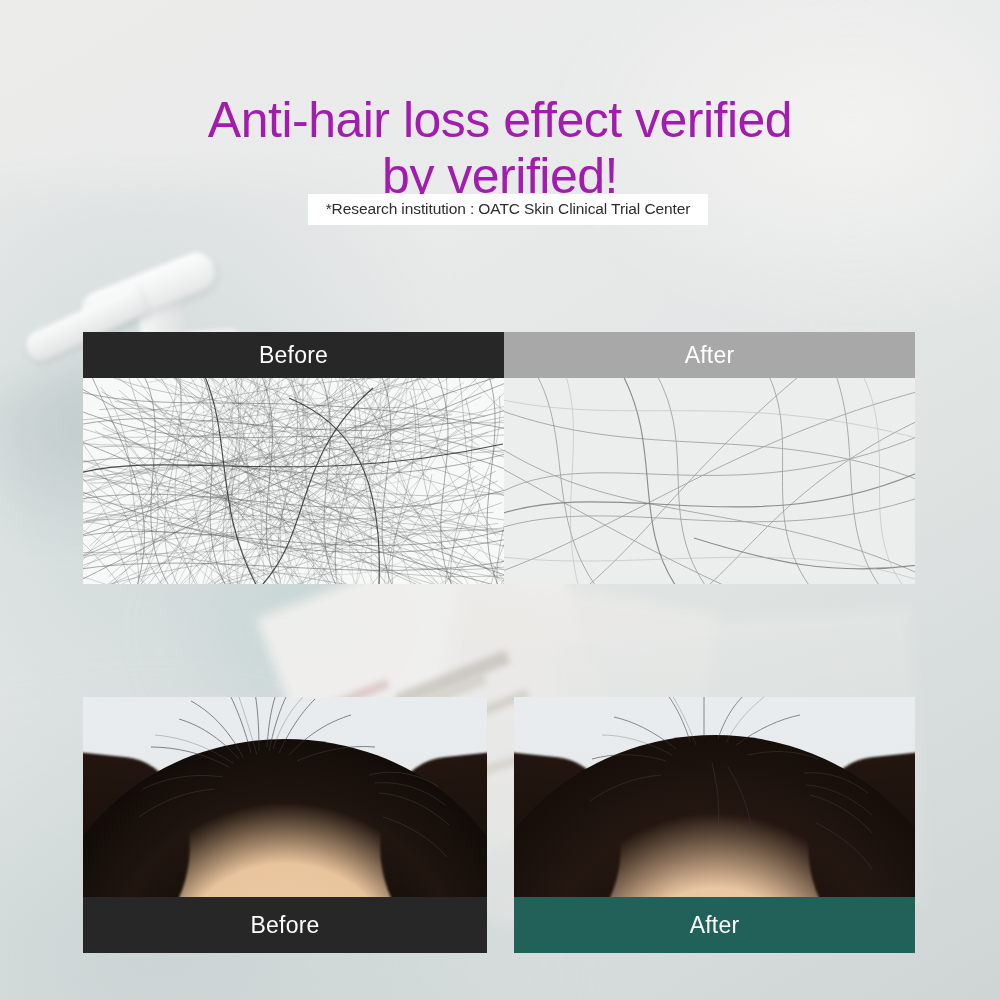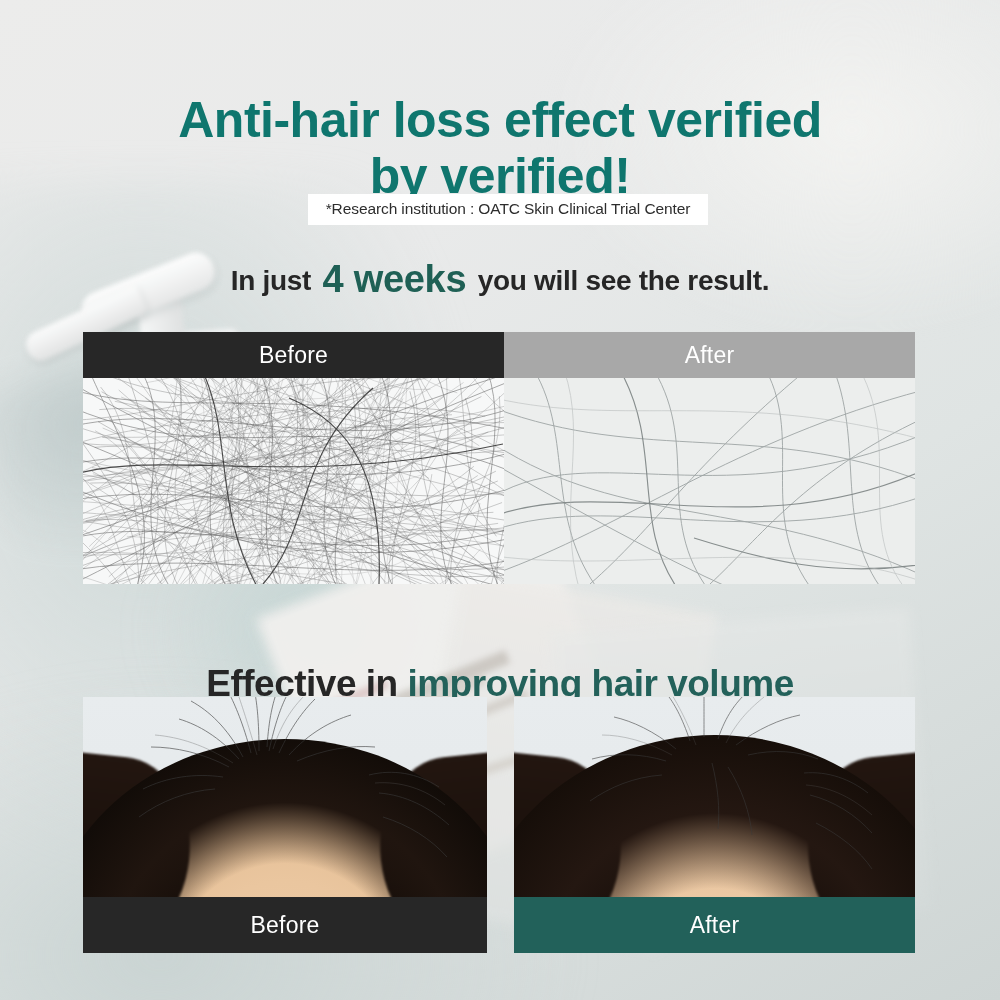--- a/index.html
+++ b/index.html
@@ -52,21 +52,21 @@
   .pump .neck{position:absolute;left:120px;top:50px;width:44px;height:78px;border-radius:6px;
     background:linear-gradient(90deg,#f7f8f8,#dfe1e1);transform:rotate(-6deg);}
   .pump .collar{position:absolute;left:108px;top:96px;width:112px;height:54px;border-radius:8px;
     background:linear-gradient(180deg,#f4f5f5,#d9dcdc);transform:rotate(-4deg);}
   .pump .shadow{position:absolute;left:-30px;top:120px;width:260px;height:190px;
     background:radial-gradient(ellipse at 40% 30%, rgba(186,198,198,.75) 0%, rgba(186,198,198,0) 68%);
     filter:blur(16px);transform:rotate(-18deg);}
 
   
   .headline{position:absolute;left:0;right:0;top:58px;text-align:center;
-    color:#0f766e;font-weight:700;font-size:50px;line-height:1.12;letter-spacing:-.5px;}
+    color:#a21caf;font-weight:400;font-size:50px;line-height:1.12;letter-spacing:-.5px;}
   .headline .l2{display:block;}
 
   .caption-wrap{position:absolute;left:0;right:0;top:194px;text-align:center;margin-left:16px;}
   .caption{display:inline-block;background:#ffffff;color:#2d2d2d;
     font-size:15.5px;padding:6px 18px 7px;letter-spacing:-.1px;}
 
   .subline{position:absolute;left:0;right:0;top:258px;text-align:center;
     font-size:28px;color:#262626;font-weight:600;letter-spacing:-.3px;white-space:nowrap;}
   .subline .hl{color:#1f6055;font-weight:700;font-size:38px;vertical-align:-2px;padding:0 4px;}
 
@@ -151,25 +151,20 @@
 
   <h1 class="headline">
     <span>Anti-hair loss effect verified</span>
     <span class="l2">by verified!</span>
   </h1>
 
   <div class="caption-wrap">
     <span class="caption">*Research institution : OATC Skin Clinical Trial Center</span>
   </div>
 
-  <div class="subline">
-    <span>In just</span>
-    <span class="hl">4 weeks</span>
-    <span>you will see the result.</span>
-  </div>
 
   <div class="cmp-top">
     <div class="bar left">Before</div>
     <div class="bar right">After</div>
 
     <div class="pane left">
       <div class="hairfield">
         <svg viewBox="0 0 421 206" preserveAspectRatio="none" aria-hidden="true">
           <g id="denseA" stroke="#5c5c5c" fill="none" stroke-width="0.7" opacity="0.75">
             <path d="M-10 12 C 90 40, 200 6, 430 52"></path>
@@ -241,24 +236,20 @@
             <path d="M-10 20 C 120 50, 230 10, 420 62"></path>
             <path d="M-10 178 C 130 196, 280 156, 420 204"></path>
             <path d="M60 -8 C 84 60, 52 130, 76 214"></path>
             <path d="M356 -8 C 398 70, 350 150, 404 214"></path>
           </g>
         </svg>
       </div>
     </div>
   </div>
 
-  <h2 class="section2-title">
-    <span>Effective in</span>
-    <span class="hl">improving hair volume</span>
-  </h2>
 
   <div class="cmp-bot">
 
     <div class="photo-card left">
       <div class="photo">
         <div class="skin-bg"></div>
         <div class="head head-before"></div>
         <div class="side-hair l"></div>
         <div class="side-hair r"></div>
         <div class="hair-before"></div>

